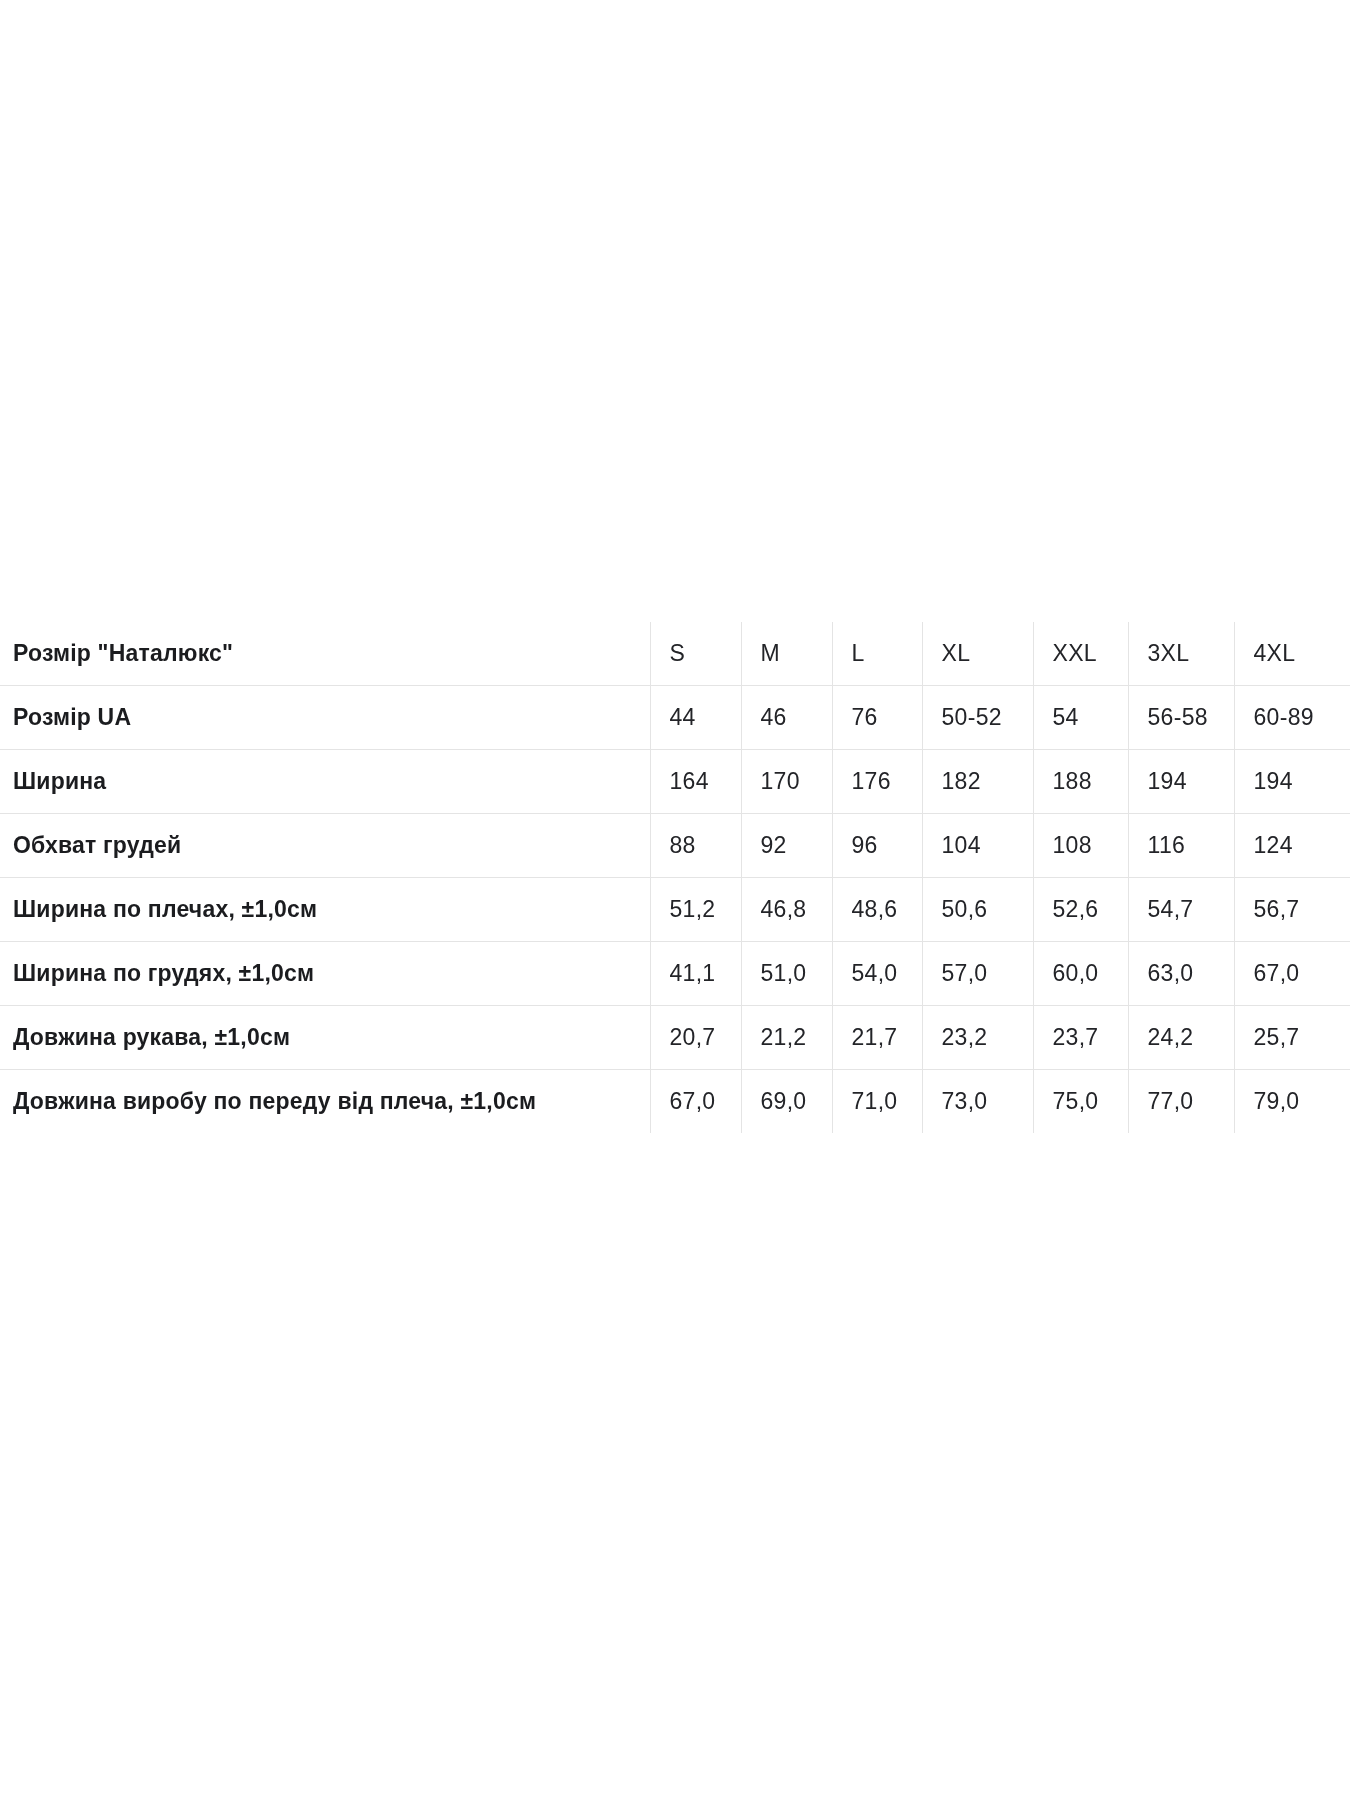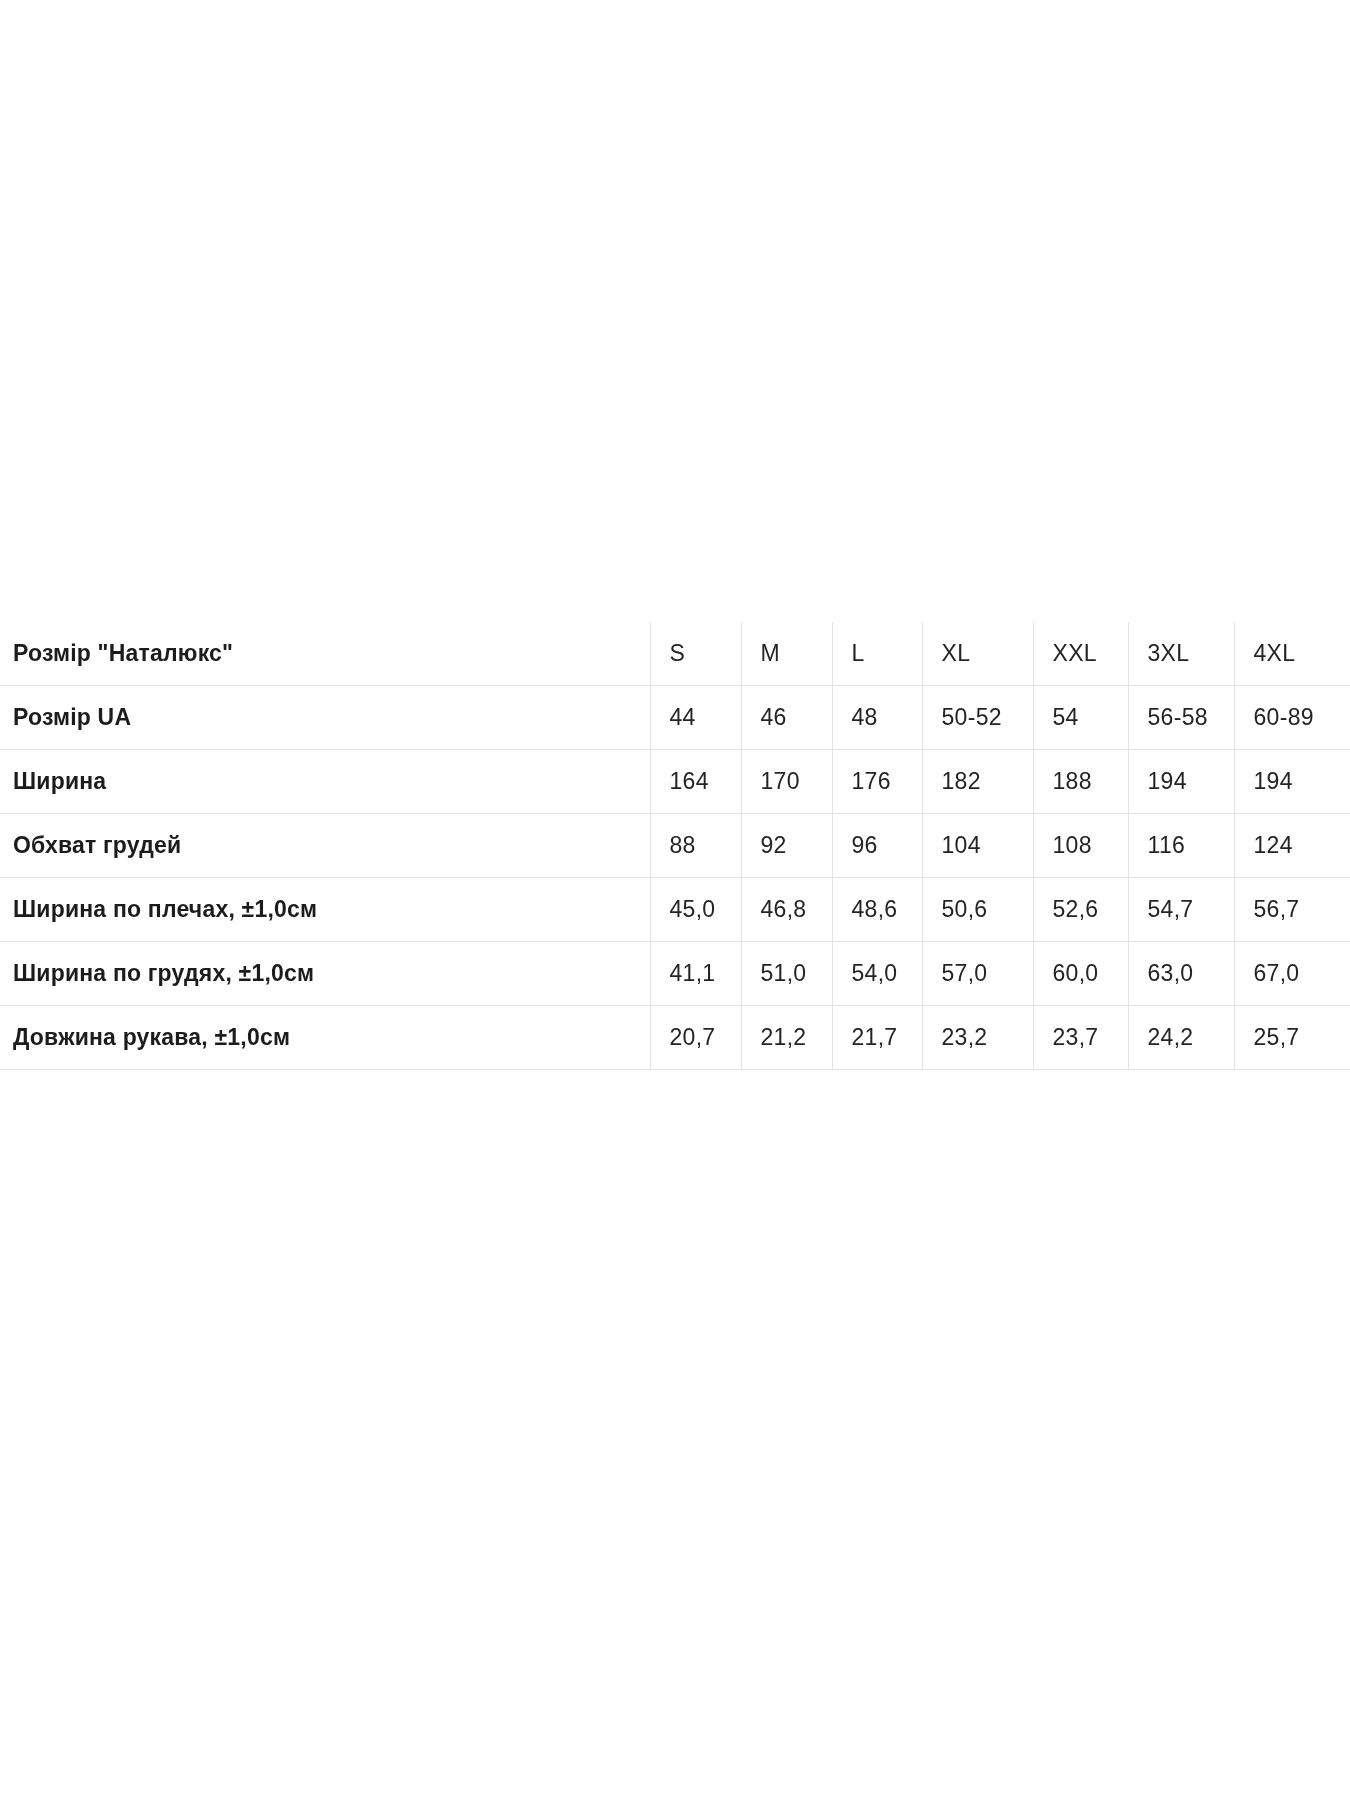--- a/index.html
+++ b/index.html
@@ -74,21 +74,21 @@
           <td class="value-cell">L</td>
           <td class="value-cell">XL</td>
           <td class="value-cell">XXL</td>
           <td class="value-cell">3XL</td>
           <td class="value-cell">4XL</td>
         </tr>
         <tr>
           <td class="label-cell">Розмір UA</td>
           <td class="value-cell">44</td>
           <td class="value-cell">46</td>
-          <td class="value-cell">48</td>
+          <td class="value-cell">76</td>
           <td class="value-cell">50-52</td>
           <td class="value-cell">54</td>
           <td class="value-cell">56-58</td>
           <td class="value-cell">60-89</td>
         </tr>
         <tr>
           <td class="label-cell">Ширина</td>
           <td class="value-cell">164</td>
           <td class="value-cell">170</td>
           <td class="value-cell">176</td>
@@ -102,21 +102,21 @@
           <td class="value-cell">88</td>
           <td class="value-cell">92</td>
           <td class="value-cell">96</td>
           <td class="value-cell">104</td>
           <td class="value-cell">108</td>
           <td class="value-cell">116</td>
           <td class="value-cell">124</td>
         </tr>
         <tr>
           <td class="label-cell">Ширина по плечах, ±1,0см</td>
-          <td class="value-cell">45,0</td>
+          <td class="value-cell">51,2</td>
           <td class="value-cell">46,8</td>
           <td class="value-cell">48,6</td>
           <td class="value-cell">50,6</td>
           <td class="value-cell">52,6</td>
           <td class="value-cell">54,7</td>
           <td class="value-cell">56,7</td>
         </tr>
         <tr>
           <td class="label-cell">Ширина по грудях, ±1,0см</td>
           <td class="value-cell">41,1</td>
@@ -130,15 +130,25 @@
         <tr>
           <td class="label-cell">Довжина рукава, ±1,0см</td>
           <td class="value-cell">20,7</td>
           <td class="value-cell">21,2</td>
           <td class="value-cell">21,7</td>
           <td class="value-cell">23,2</td>
           <td class="value-cell">23,7</td>
           <td class="value-cell">24,2</td>
           <td class="value-cell">25,7</td>
         </tr>
+        <tr class="last-row">
+          <td class="label-cell">Довжина виробу по переду від плеча, ±1,0см</td>
+          <td class="value-cell">67,0</td>
+          <td class="value-cell">69,0</td>
+          <td class="value-cell">71,0</td>
+          <td class="value-cell">73,0</td>
+          <td class="value-cell">75,0</td>
+          <td class="value-cell">77,0</td>
+          <td class="value-cell">79,0</td>
+        </tr>
       </tbody>
   </table>
 </div>
 
 </body></html>

